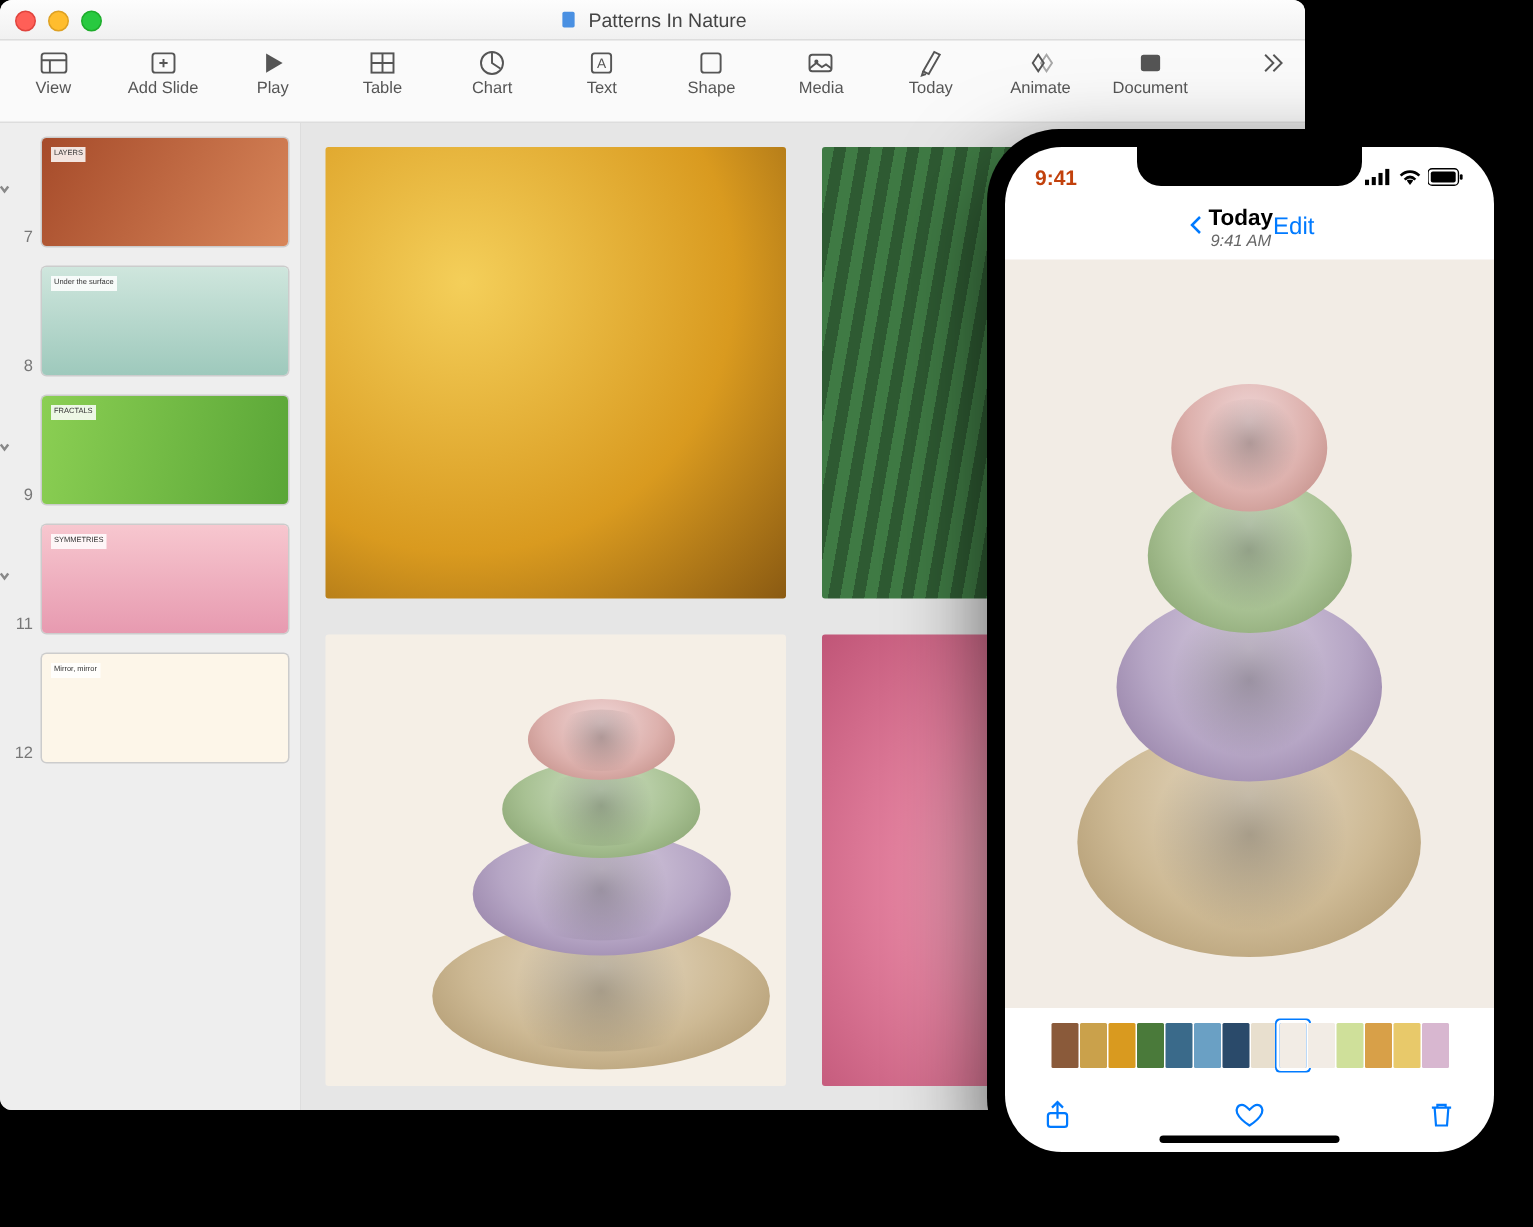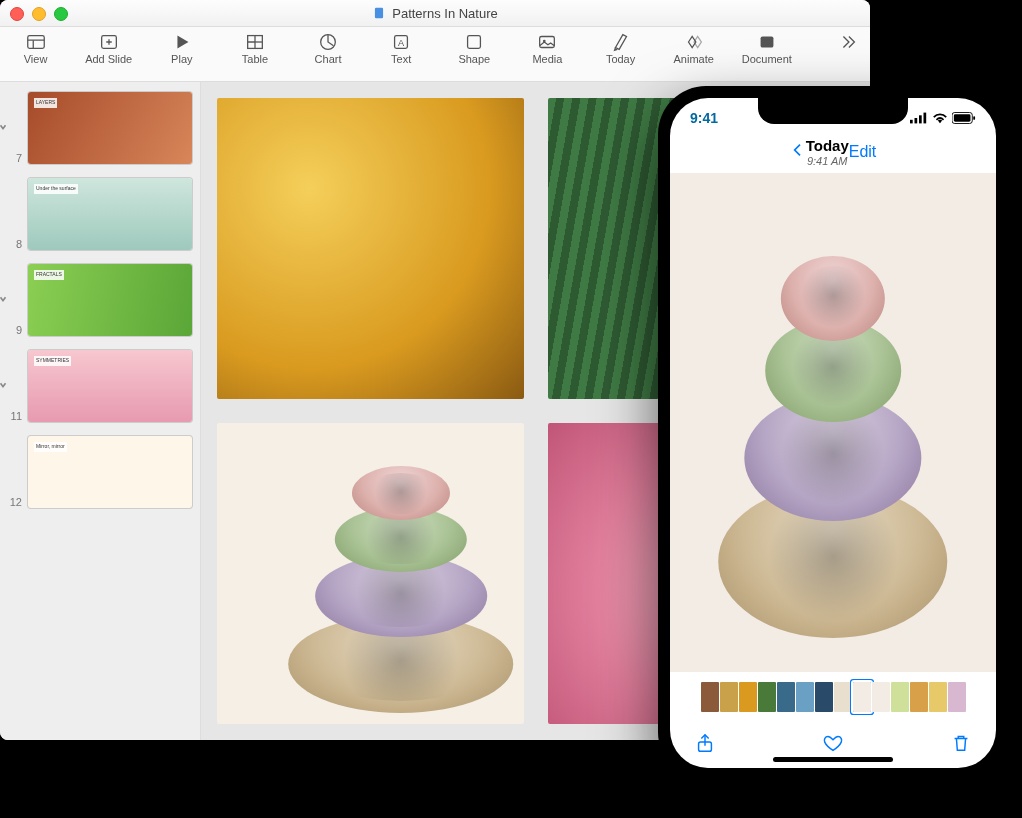--- a/index.html
+++ b/index.html
@@ -29,21 +29,21 @@
   
   .canvas{flex:1;background:#e6e6e6;padding:16px;overflow:hidden;}
   .grid{display:grid;grid-template-columns:1fr 1fr;grid-template-rows:1fr 1fr;gap:24px;height:100%;}
   .ph{border-radius:2px;position:relative;overflow:hidden;}
   
   .mini-label{position:absolute;font-size:5px;line-height:1.1;color:#333;background:rgba(255,255,255,.85);padding:2px;}
   
   .iphone{position:absolute;right:14px;top:86px;width:326px;height:670px;background:#000;border-radius:48px;padding:12px;box-shadow:0 25px 60px rgba(0,0,0,.6);}
   .iphone-screen{width:100%;height:100%;background:#fff;border-radius:38px;overflow:hidden;position:relative;display:flex;flex-direction:column;}
   .notch{position:absolute;top:0;left:50%;transform:translateX(-50%);width:150px;height:26px;background:#000;border-radius:0 0 16px 16px;z-index:5;}
-  .statusbar{height:40px;display:flex;justify-content:space-between;align-items:center;padding:0 20px;font-size:14px;font-weight:600;color:#0369a1;}
+  .statusbar{height:40px;display:flex;justify-content:space-between;align-items:center;padding:0 20px;font-size:14px;font-weight:600;color:#c2410c;}
   .status-icons{display:flex;align-items:center;gap:4px;}
   .status-icons svg{height:12px;}
   .photo-header{display:flex;align-items:center;justify-content:center;padding:0 14px 6px;}
   .ph-back svg{width:16px;height:20px;stroke:#007aff;stroke-width:2.5;fill:none;}
   .ph-title{text-align:center;line-height:1.1;}
   .ph-title .t1{font-size:15px;font-weight:600;color:#000;}
   .ph-title .t2{font-size:11px;color:#666;font-style:italic;}
   .ph-edit{color:#007aff;font-size:16px;}
   .photo-main{flex:1;background:#f2ece5;display:flex;align-items:center;justify-content:center;}
   .filmstrip{height:42px;display:flex;align-items:center;justify-content:center;gap:1px;padding:4px 6px;}

